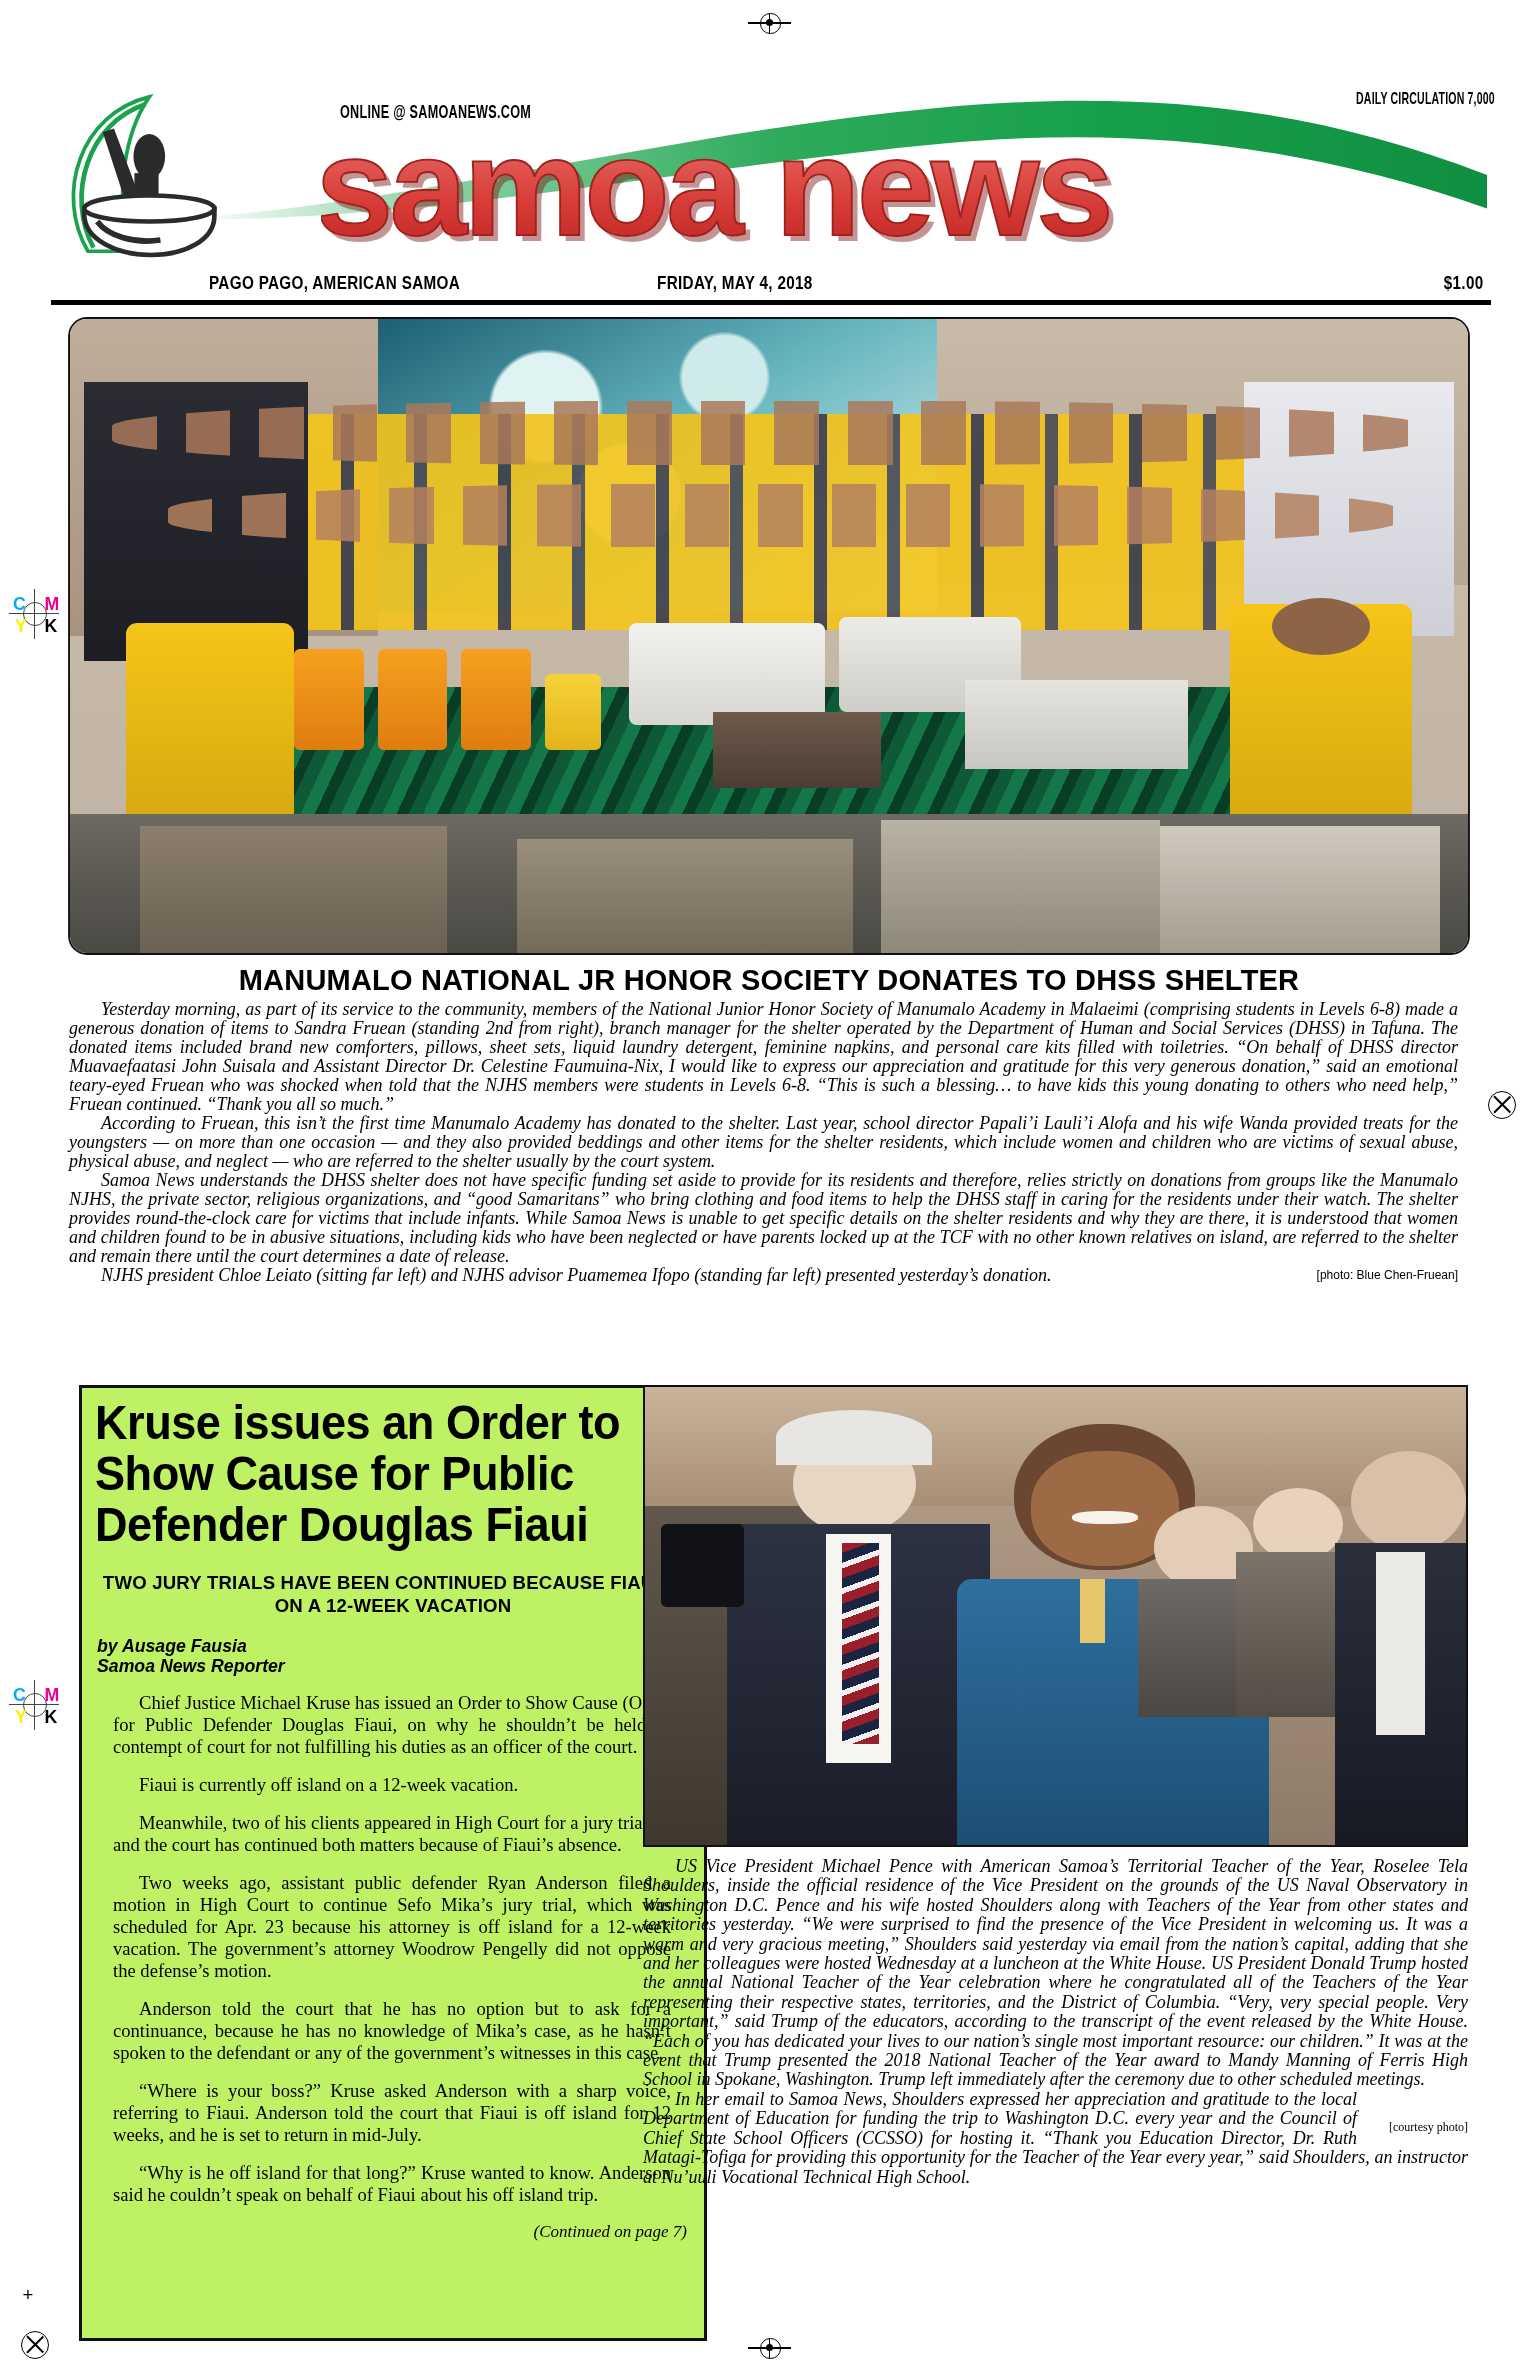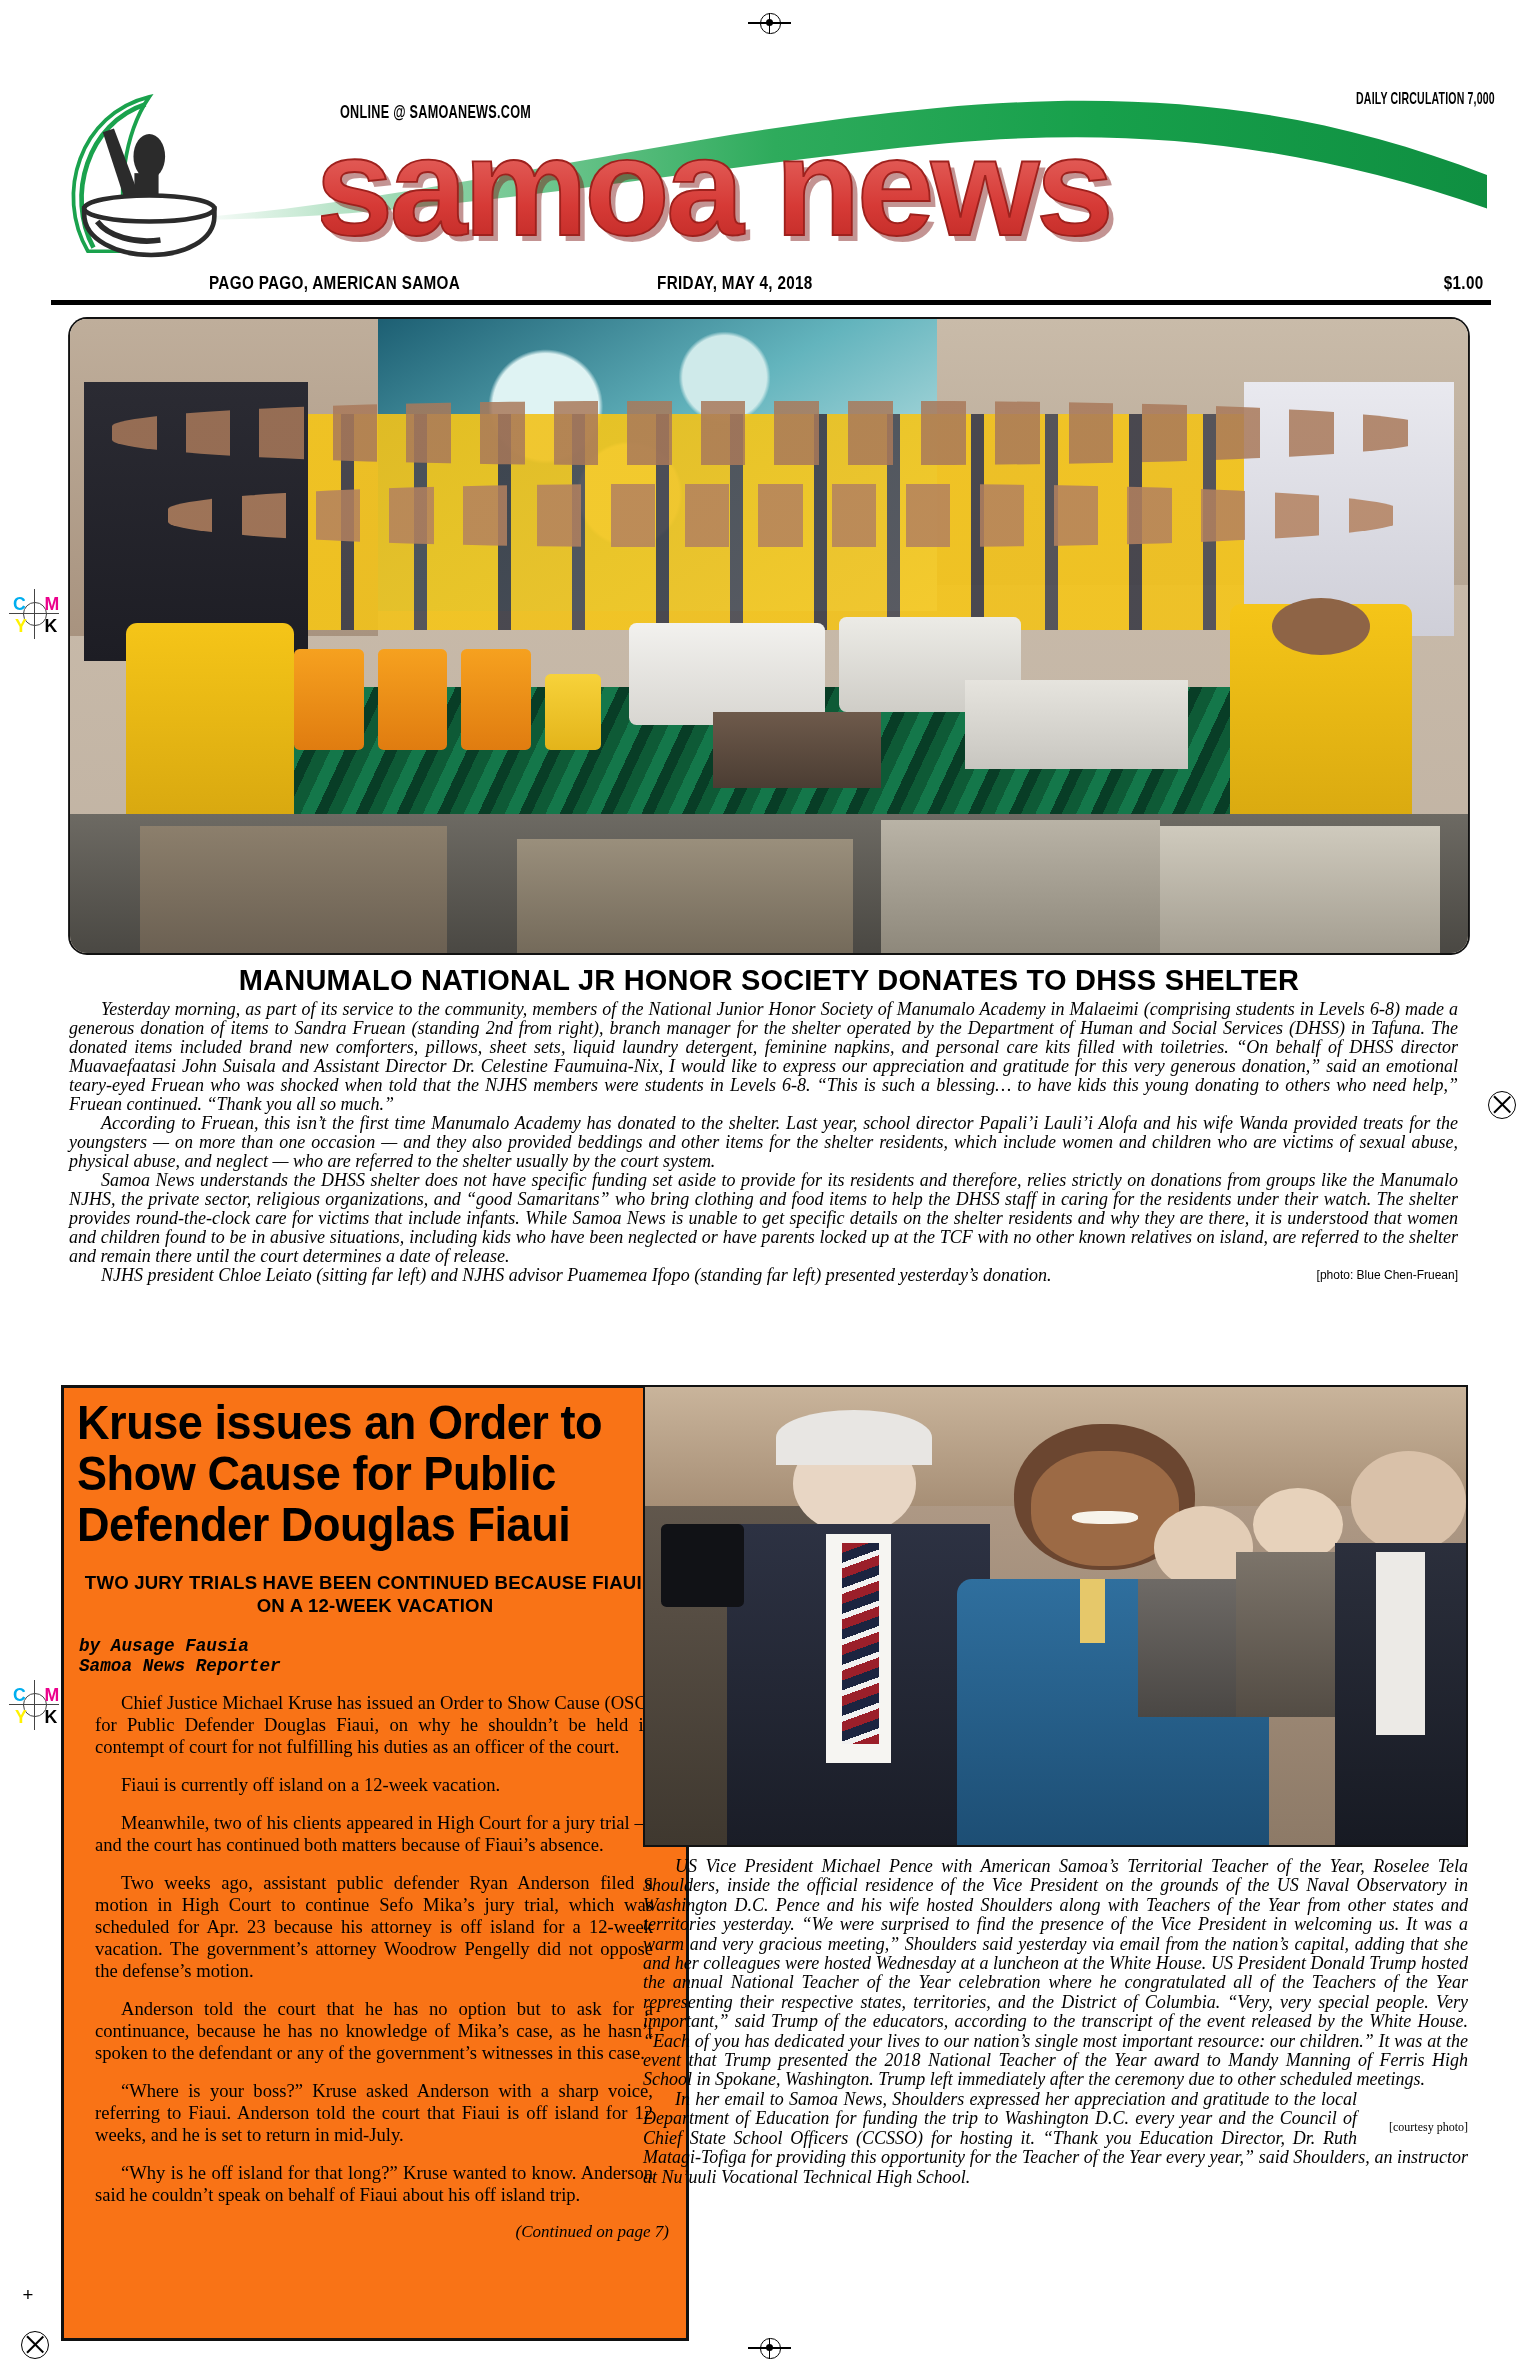--- a/index.html
+++ b/index.html
@@ -63,27 +63,27 @@
   .lead-head{position:absolute;left:70px;top:964px;width:1398px;text-align:center;
     font-family:"Liberation Sans",sans-serif;font-weight:bold;font-size:29px;letter-spacing:0.2px;}
   .lead-body{position:absolute;left:69px;top:1000px;width:1389px;
     font-family:"Liberation Serif",serif;font-style:italic;font-size:18px;line-height:19px;
     text-align:justify;}
   .lead-body p{margin:0;text-indent:32px;}
   .lead-body p.last{position:relative;}
   .credit{font-family:Liberation Sans, sans-serif;font-style:normal;font-size:12px;float:right;}
 
   
-  .story-box{position:absolute;left:61px;top:1385px;width:628px;height:956px;
-    background:#f97316;border:3.7px solid #111;box-sizing:border-box;}
+  .story-box{position:absolute;left:79px;top:1385px;width:628px;height:956px;
+    background:#bef264;border:3.7px solid #111;box-sizing:border-box;}
   .story-head{margin:9.3px 13px 0 13px;font-family:"Liberation Sans",sans-serif;font-weight:bold;
     font-size:49px;line-height:51px;letter-spacing:-0.5px;transform:scaleX(.92);transform-origin:left top;}
   .story-sub{margin:20.5px 20.5px 0 20.5px;text-align:center;font-family:"Liberation Sans",sans-serif;
     font-weight:bold;font-size:18.6px;line-height:23px;letter-spacing:0.2px;}
-  .byline{margin:20.5px 0 0 15px;font-family:Liberation Mono, monospace;font-weight:bold;font-style:italic;
+  .byline{margin:20.5px 0 0 15px;font-family:Liberation Sans, sans-serif;font-weight:bold;font-style:italic;
     font-size:17.7px;line-height:19.6px;}
   .story-body{margin:2.8px 17px 0 15px;font-family:"Liberation Serif",serif;font-size:18.6px;line-height:22px;
     text-align:justify;}
   .story-body p{margin:16px;text-indent:26px;}
   .cont{margin:3.7px 17px 0 0;text-align:right;font-family:"Liberation Serif",serif;font-style:italic;font-size:17px;padding-left:36px;}
 
   
   .right-photo{position:absolute;left:643px;top:1385px;width:825px;height:462px;overflow:hidden;
     border:2.8px solid #111;box-sizing:border-box;}
   .right-photo .ph{position:absolute;inset:0;}

